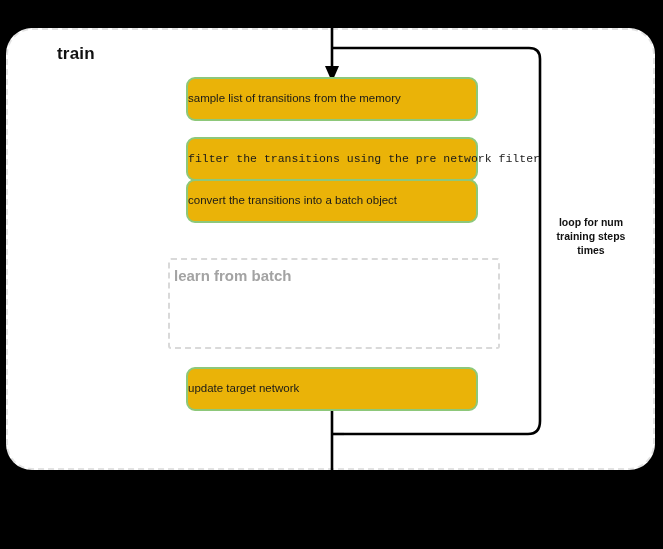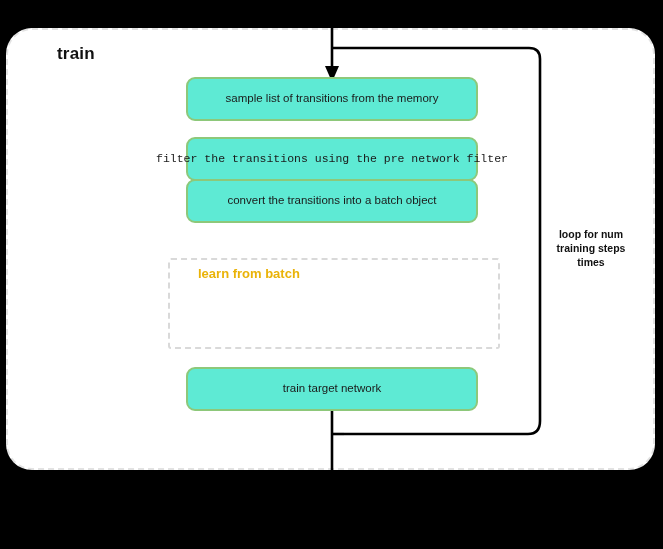--- a/index.html
+++ b/index.html
@@ -42,26 +42,26 @@
     margin-left: 24px;
   }
 
   
   .step-box {
     position: absolute;
     box-sizing: border-box;
     width: 292px;
     height: 44px;
     left: 186px;
-    background: #5eead4;
+    background: #eab308;
     border: 2.5px solid #8dc87a;
     border-radius: 9px;
     display: flex;
     align-items: center;
-    justify-content: center;
+    justify-content: flex-start;
   }
   .step-box .step-label {
     font-size: 11.5px;
     color: #1a1a1a;
     line-height: 1.2;
     text-align: center;
     white-space: nowrap;
   }
 
   #step-sample   { top: 77px;  }
@@ -76,26 +76,26 @@
     top: 258px;
     width: 332px;
     height: 91px;
     box-sizing: border-box;
     background: #ffffff;
     border: 2px dashed #d9d9d9;
     border-radius: 3px;
   }
   #learn-subgraph-title {
     position: absolute;
-    left: 198px;
+    left: 174px;
     top: 265px;
     width: 130px;
-    font-size: 13px;
+    font-size: 15px;
     font-weight: bold;
-    color: #eab308;
+    color: #a3a3a3;
     line-height: 1.45;
   }
 
   
   #loop-edge-svg {
     position: absolute;
     left: 0;
     top: 0;
     width: 663px;
     height: 549px;
@@ -105,21 +105,20 @@
   #loop-label {
     position: absolute;
     left: 545px;
     top: 216px;
     width: 92px;
     text-align: center;
     font-size: 10.5px;
     font-weight: bold;
     color: #111111;
     line-height: 1.32;
-    margin-top: 12px;
   }
 </style>
 </head>
 <body>
 
 <div id="train-container"></div>
 
 <div id="train-title">train</div>
 
 <svg id="loop-edge-svg" viewBox="0 0 663 549" xmlns="http://www.w3.org/2000/svg">
@@ -143,16 +142,16 @@
 </div>
 
 <div class="step-box" id="step-convert">
   <span class="step-label">convert the transitions into a batch object</span>
 </div>
 
 <div id="learn-subgraph"></div>
 <div id="learn-subgraph-title">learn from batch</div>
 
 <div class="step-box" id="step-update">
-  <span class="step-label">train target network</span>
+  <span class="step-label">update target network</span>
 </div>
 
 <div id="loop-label">loop for num training steps times</div>
 
 </body></html>

